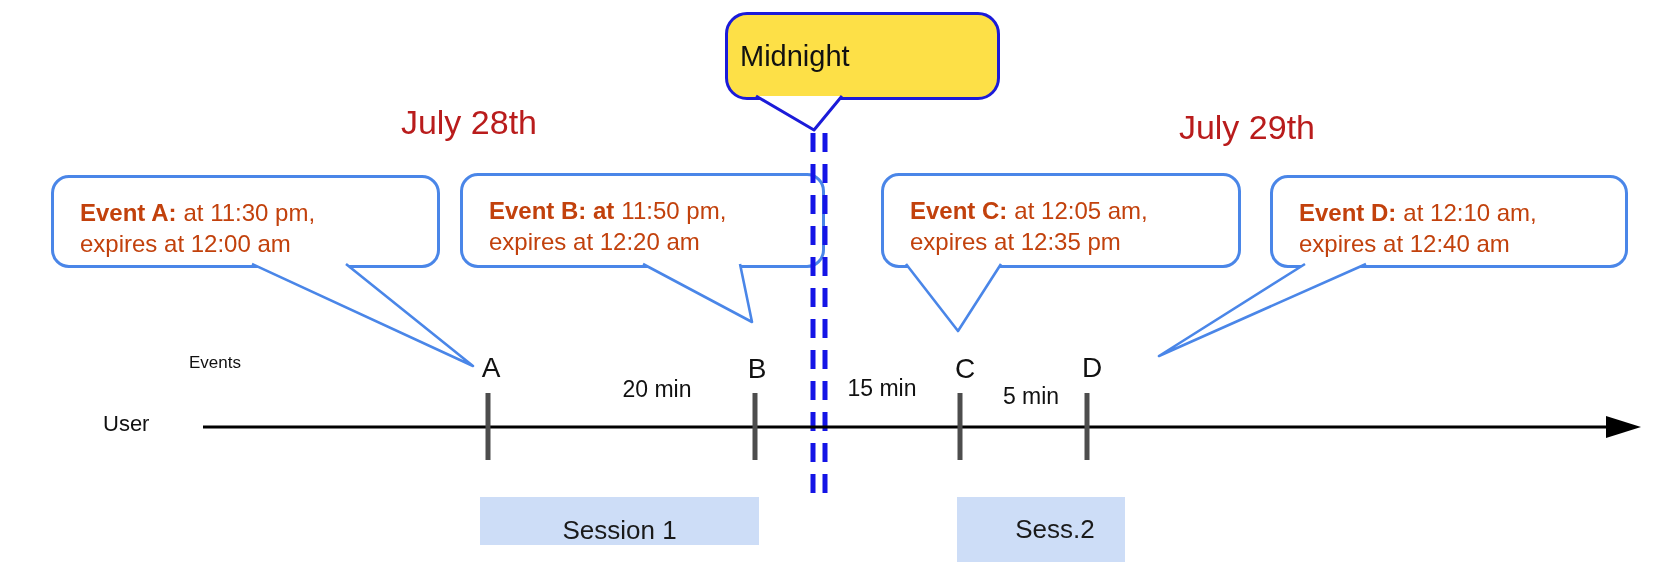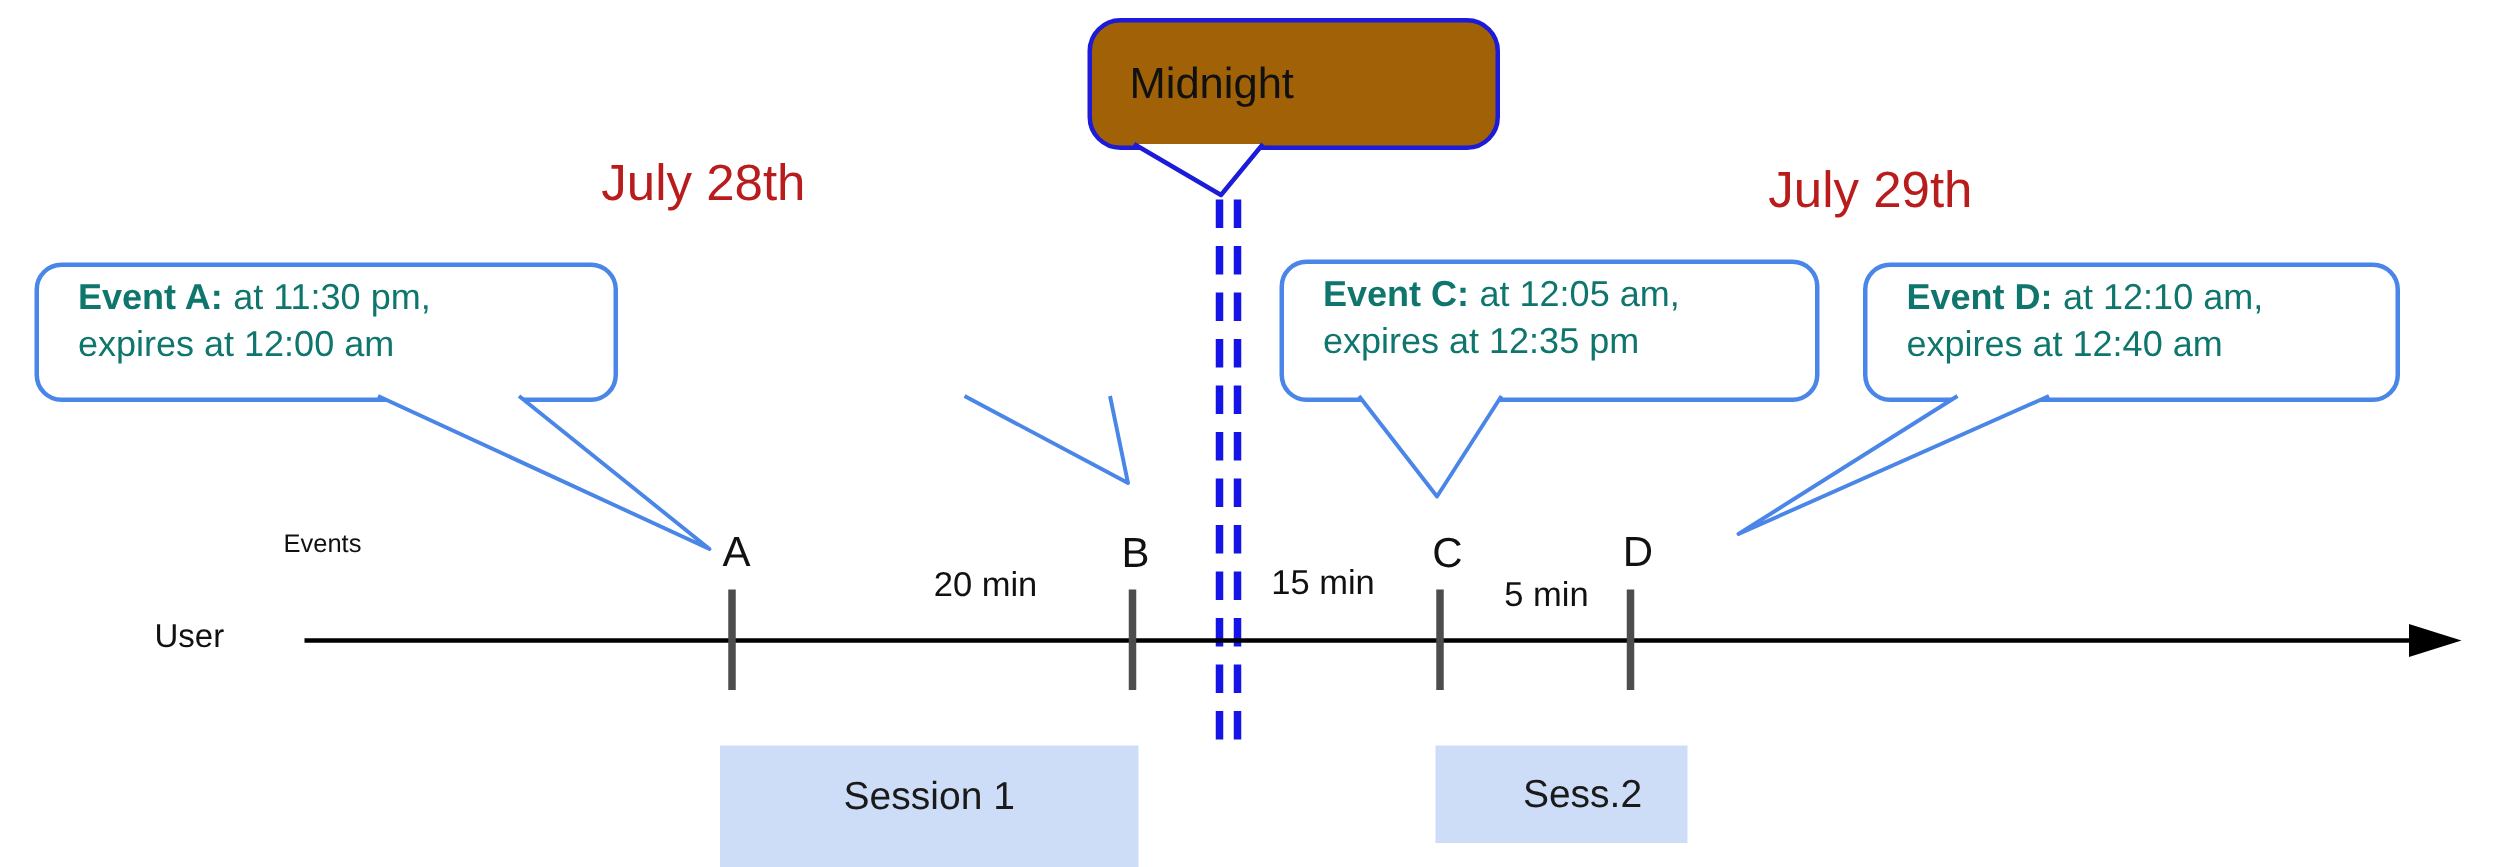--- a/index.html
+++ b/index.html
@@ -9,30 +9,30 @@
   }
   .abs { position:absolute; }
 
   .date-heading {
     font-size:34px; color:#b91c1c; text-align:right; width:260px;
   }
 
   
   .midnight-bubble {
     left:725px; top:12px; width:275px; height:88px;
-    border:3px solid #1b1bd9; border-radius:22px; background:#a16207;
+    border:3px solid #1b1bd9; border-radius:22px; background:#fde047;
     box-sizing:border-box; z-index:2;
-    font-size:29px; line-height:82px; padding-left:25px; color:#111;
+    font-size:29px; line-height:82px; padding-left:12px; color:#111;
   }
 
   
   .callout {
     border:3px solid #4a86e8; border-radius:18px; background:#fff;
     box-sizing:border-box; z-index:2;
-    font-size:24px; line-height:31px; padding:5px 10px 0 26px; color:#0f766e;
+    font-size:24px; line-height:31px; padding:19px 10px 0 26px; color:#c2410c;margin-left:28px;
   }
   .callout b { margin-right:7px; }
 
   .axis-label   { font-size:17px; }
   .user-label   { font-size:22px; }
   .tick-letter  { font-size:28px; width:56px; text-align:center; }
   .interval     { font-size:23px; width:130px; text-align:center;margin-top:16px; }
 
   .session-box {
     background:#cdddf7; color:#1a1a1a; text-align:center;
@@ -53,20 +53,24 @@
 
   <div class="abs midnight-bubble">
     <span>Midnight</span>
   </div>
 
   <div class="abs callout" style="left:23px; top:175px; width:389px; height:93px;">
     <div><b>Event A:</b><span>at 11:30 pm,</span></div>
     <div>expires at 12:00 am</div>
   </div>
 
+  <div class="abs callout" style="left:432px; top:173px; width:365px; height:95px;">
+    <div><b>Event B: at</b><span>11:50 pm,</span></div>
+    <div>expires at 12:20 am</div>
+  </div>
 
   <div class="abs callout" style="left:853px; top:173px; width:360px; height:95px;">
     <div><b>Event C:</b><span>at 12:05 am,</span></div>
     <div>expires at 12:35 pm</div>
   </div>
 
   <div class="abs callout" style="left:1242px; top:175px; width:358px; height:93px;">
     <div><b>Event D:</b><span>at 12:10 am,</span></div>
     <div>expires at 12:40 am</div>
   </div>
@@ -76,21 +80,21 @@
 
   <div class="abs tick-letter" style="left:463px; top:352px;">A</div>
   <div class="abs tick-letter" style="left:729px; top:353px;">B</div>
   <div class="abs tick-letter" style="left:937px; top:353px;">C</div>
   <div class="abs tick-letter" style="left:1064px; top:352px;">D</div>
 
   <div class="abs interval" style="left:592px; top:360px;">20 min</div>
   <div class="abs interval" style="left:817px; top:359px;">15 min</div>
   <div class="abs interval" style="left:966px; top:367px;">5 min</div>
 
-  <div class="abs session-box" style="left:480px; top:497px; width:279px; height:82px; line-height:66px;">
+  <div class="abs session-box" style="left:480px; top:497px; width:279px; height:48px; line-height:66px;">
     <span>Session 1</span>
   </div>
   <div class="abs session-box" style="left:957px; top:497px; width:140px; height:65px; line-height:65px;padding-left:28px;">
     <span>Sess.2</span>
   </div>
 
   <svg class="overlay" width="1668" height="578" viewBox="0 0 1668 578">
 
     <g>
       <line x1="813" y1="133" x2="813" y2="505" stroke="#1414e6" stroke-width="5" stroke-dasharray="19 12"></line>

